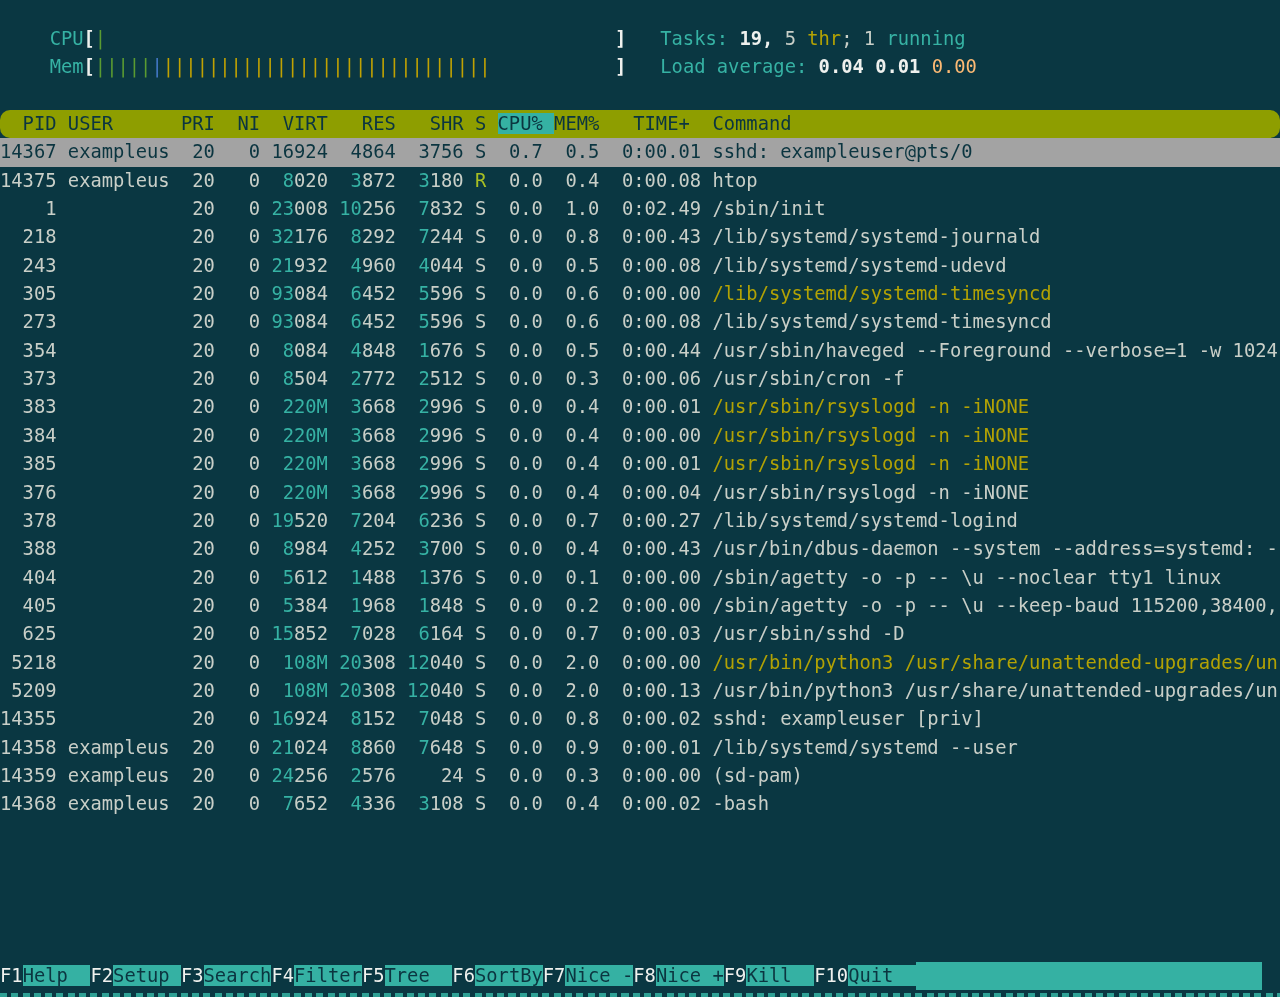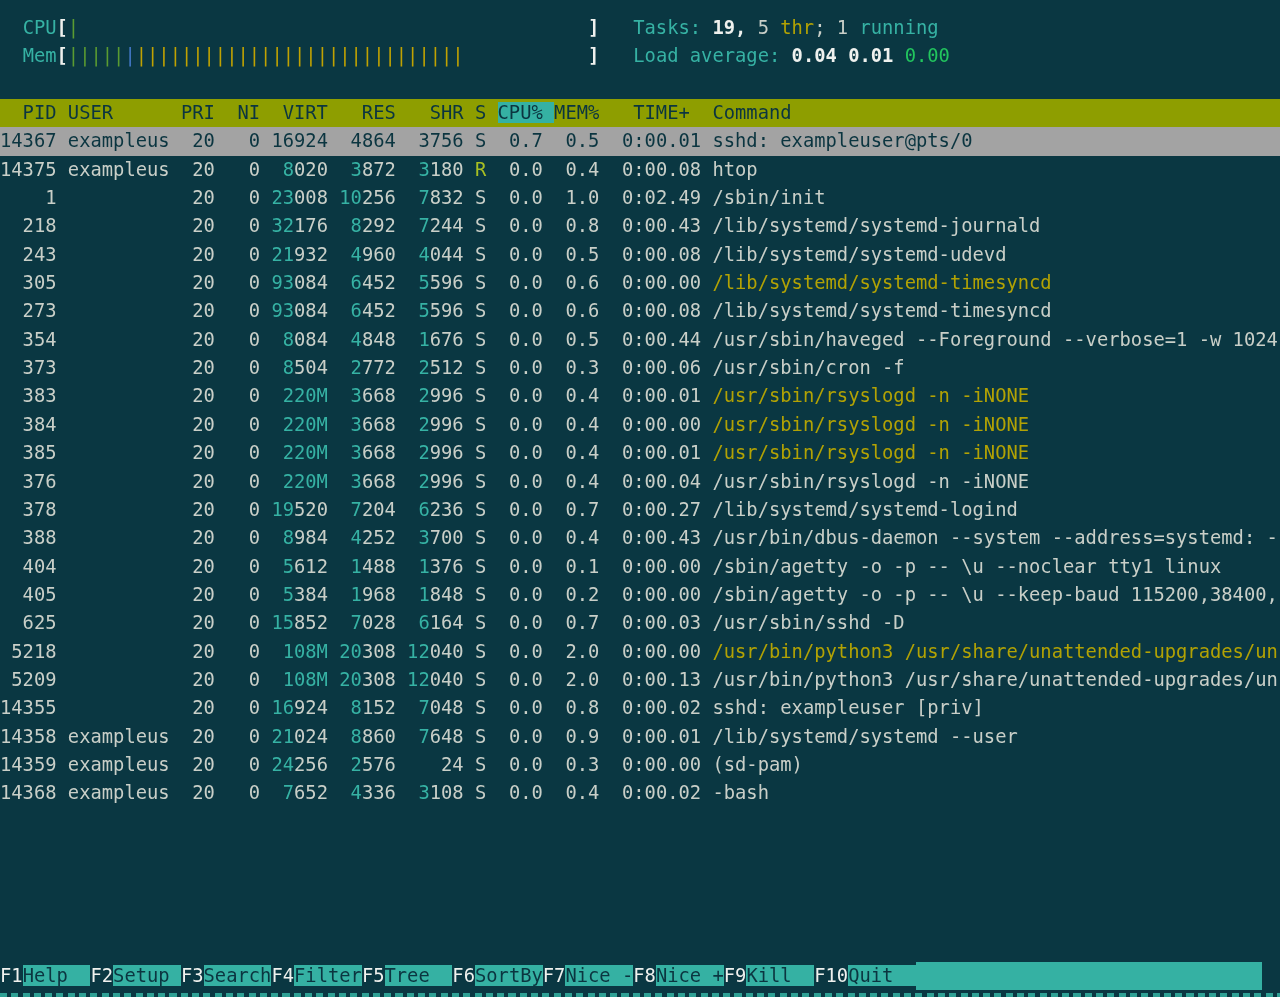--- a/index.html
+++ b/index.html
@@ -6,32 +6,32 @@
   body{width:1280px;height:997px;overflow:hidden;}
   #screen{
     width:1280px;height:997px;
     background:#0a3742;
     font-family:"DejaVu Sans Mono", monospace;
     font-size:18.8px;
     display:flex;flex-direction:column;
     color:#c9cfc8;
   }
   .line{height:28.35px;line-height:28.35px;white-space:pre;overflow:hidden;flex:0 0 auto;}
-  #meters-block{padding-top:14px;flex:0 0 auto;}
+  #meters-block{padding-top:25px;flex:0 0 auto;margin-left:27px;}
   .c-teal{color:#36b2a4;}
   .c-bold{color:#eff1ee;font-weight:bold;}
   .c-gray{color:#c9cfc8;}
   .c-olive{color:#b2a204;}
-  .c-dim{color:#22c55e;}
+  .c-dim{color:#fdba74;}
   .c-lime{color:#a8bf23;}
   .bracket{color:#eff1ee;font-weight:bold;}
   .bar-green{color:#5a9b31;}
   .bar-blue{color:#4377c6;}
   .bar-yellow{color:#c0a202;}
-  #table-header{background:#8e9e00;color:#0b3540;}
+  #table-header{background:#8e9e00;color:#0b3540;border-radius:10px;}
   #table-header .sort{background:#35b1a3;}
   #table-header span{color:#0b3540;}
   .row{height:28.35px;line-height:28.35px;white-space:pre;overflow:hidden;}
   .row.selected{background:#a3a3a3;}
   .row.selected span{color:#0b3540 !important;font-weight:normal !important;}
   #filler{flex:1 1 auto;}
   #fkeys{display:flex;flex:0 0 auto;height:28.35px;line-height:28.35px;white-space:pre;overflow:hidden;}
   .fk-key{color:#eff1ee;}
   .fk-label{background:#35b1a3;color:#0b3540;}
   .fk-fill{flex:1;background:#35b1a3;margin-right:18px;}

